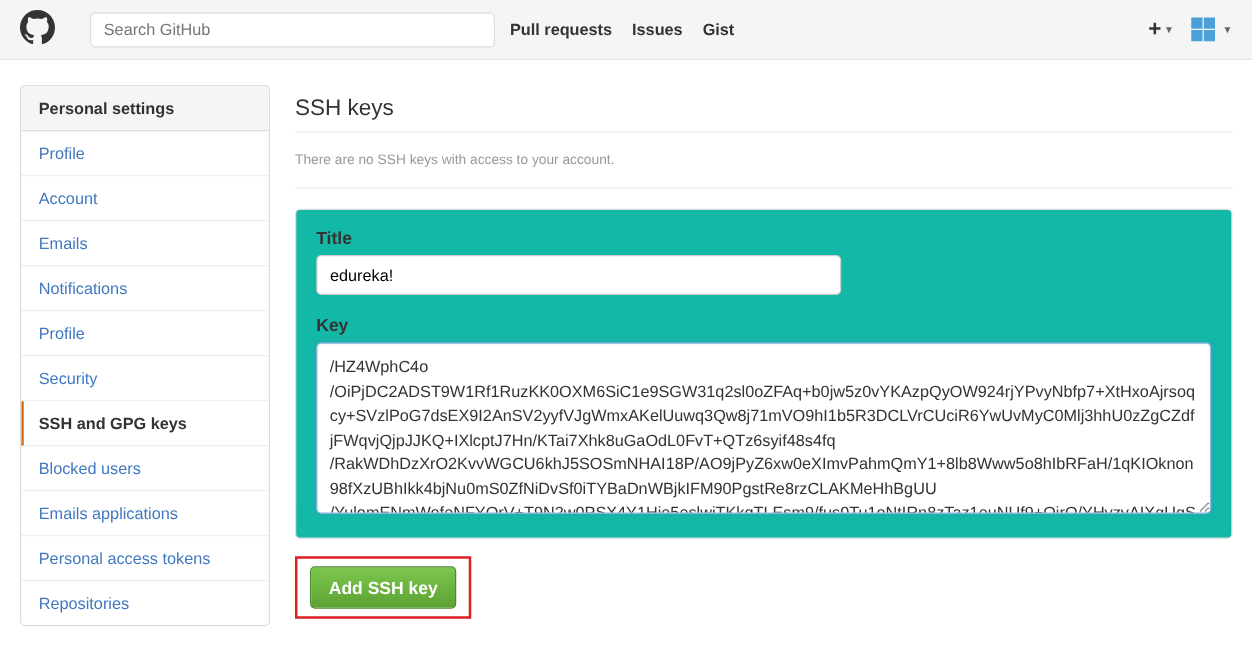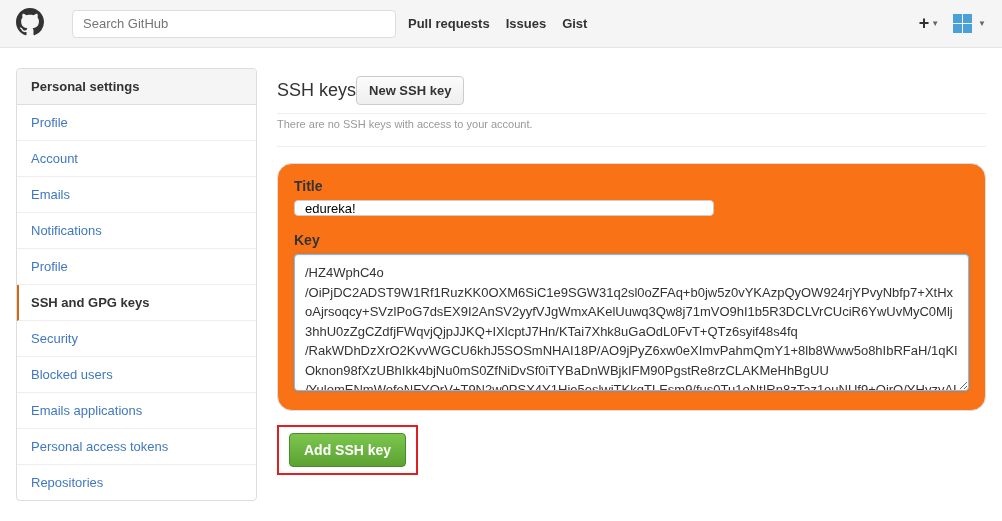--- a/index.html
+++ b/index.html
@@ -14,35 +14,35 @@
 .nav-links a { color: #333; font-weight: 600; font-size: 13px; }
 .spacer { flex: 1; }
 .right-icons { display: flex; align-items: center; gap: 14px; }
 .plus-icon { font-size: 18px; font-weight: bold; color: #333; display: flex; align-items: center; }
 .caret { font-size: 8px; margin-left: 2px; color: #666; }
 .avatar-box { width: 20px; height: 20px; display: flex; flex-wrap: wrap; gap: 1px; }
 .avatar-box span { width: 9px; height: 9px; background: #4aa0d8; }
 
 .container { display: flex; gap: 20px; padding: 20px 16px 40px; }
 
-.sidebar { width: 241px; flex-shrink: 0; border: 1px solid #ddd; border-radius: 4px; overflow: hidden; align-self: flex-start; }
+.sidebar { width: 200px; flex-shrink: 0; border: 1px solid #ddd; border-radius: 4px; overflow: hidden; align-self: flex-start; }
 .side-header { background: #f5f5f5; padding: 10px 14px; font-weight: 600; color: #333; font-size: 13px; border-bottom: 1px solid #ddd; }
 .side-item { display: block; padding: 10px 14px; color: #4078c0; font-size: 13px; border-bottom: 1px solid #eee; }
 .side-item:last-child { border-bottom: none; }
 .side-item.active { color: #333; font-weight: 600; border-left: 2px solid #d26911; background: #fff; padding-left: 12px; }
 
 .main { flex: 1; }
-.subhead { display: flex; align-items: center; justify-content: flex-start; border-bottom: 1px solid #eee; padding: 8px 0 8px 0; margin-bottom: 0; }
+.subhead { display: flex; align-items: center; justify-content: space-between; border-bottom: 1px solid #eee; padding: 8px 0 8px 0; margin-bottom: 12px; }
 .subhead h2 { font-size: 18px; font-weight: 500; color: #333; }
 .btn { display: inline-block; padding: 6px 12px; font-size: 13px; font-weight: 600; border: 1px solid #ccc; border-radius: 4px; background: linear-gradient(#fcfcfc, #eee); color: #333; cursor: pointer; }
 .blank-msg { color: #999; font-size: 11px; padding: 4px 0 16px; border-bottom: 1px solid #eee; margin-bottom: 16px; }
 
-.form-box { border: 1px solid #ddd; border-radius: 15px; padding: 14px 16px 16px; background: #f97316; }
+.form-box { border: 1px solid #ddd; border-radius: 4px; padding: 14px 16px 16px; background: #14b8a6; }
 .form-label { display: block; font-weight: 600; color: #333; margin-bottom: 6px; font-size: 14px; }
-.title-input { width: 420px; height: 16px; padding: 6px 10px; border: 1px solid #ccc; border-radius: 4px; font-size: 13px; background: #fff; margin-bottom: 16px; }
+.title-input { width: 420px; height: 32px; padding: 6px 10px; border: 1px solid #ccc; border-radius: 4px; font-size: 13px; background: #fff; margin-bottom: 16px; }
 .key-textarea { width: 100%; height: 137px; padding: 8px 10px; border: 1px solid #8fb8e0; border-radius: 4px; font-family: inherit; font-size: 13px; line-height: 1.5; resize: vertical; background: #fff; color: #333; overflow-y: scroll; outline: none; box-shadow: inset 0 1px 2px rgba(0,0,0,0.05), 0 0 4px rgba(70,140,210,0.4); }
 
 .add-wrap { margin-top: 14px; display: inline-block; border: 2px solid #e02020; padding: 6px 10px; }
 .btn-primary { padding: 8px 14px; font-size: 14px; font-weight: 600; color: #fff; background: linear-gradient(#7cc64e, #5ca233); border: 1px solid #4a8a2a; border-radius: 4px; cursor: pointer; }
 </style>
 </head>
 <body>
 
 <div class="top-header">
   <span>
@@ -75,32 +75,31 @@
 
 <div class="container">
 
   <nav class="sidebar">
     <div class="side-header">Personal settings</div>
     <a href="#" class="side-item">Profile</a>
     <a href="#" class="side-item">Account</a>
     <a href="#" class="side-item">Emails</a>
     <a href="#" class="side-item">Notifications</a>
     <a href="#" class="side-item">Profile</a>
+    <a href="#" class="side-item">Security</a>
     <a href="#" class="side-item active">SSH and GPG keys</a>
-    <a href="#" class="side-item">Security</a>
     <a href="#" class="side-item">Blocked users</a>
     <a href="#" class="side-item">Emails applications</a>
     <a href="#" class="side-item">Personal access tokens</a>
     <a href="#" class="side-item">Repositories</a>
   </nav>
 
   <main class="main">
     <div class="subhead">
       <h2>SSH keys</h2>
-      <button class="btn">New SSH key</button>
     </div>
 
     <p class="blank-msg">There are no SSH keys with access to your account.</p>
 
     <div class="form-box">
       <label class="form-label">Title</label>
       <input class="title-input" type="text" value="edureka!" style="">
 
       <label class="form-label">Key</label>
       <textarea class="key-textarea" style="">/HZ4WphC4o

